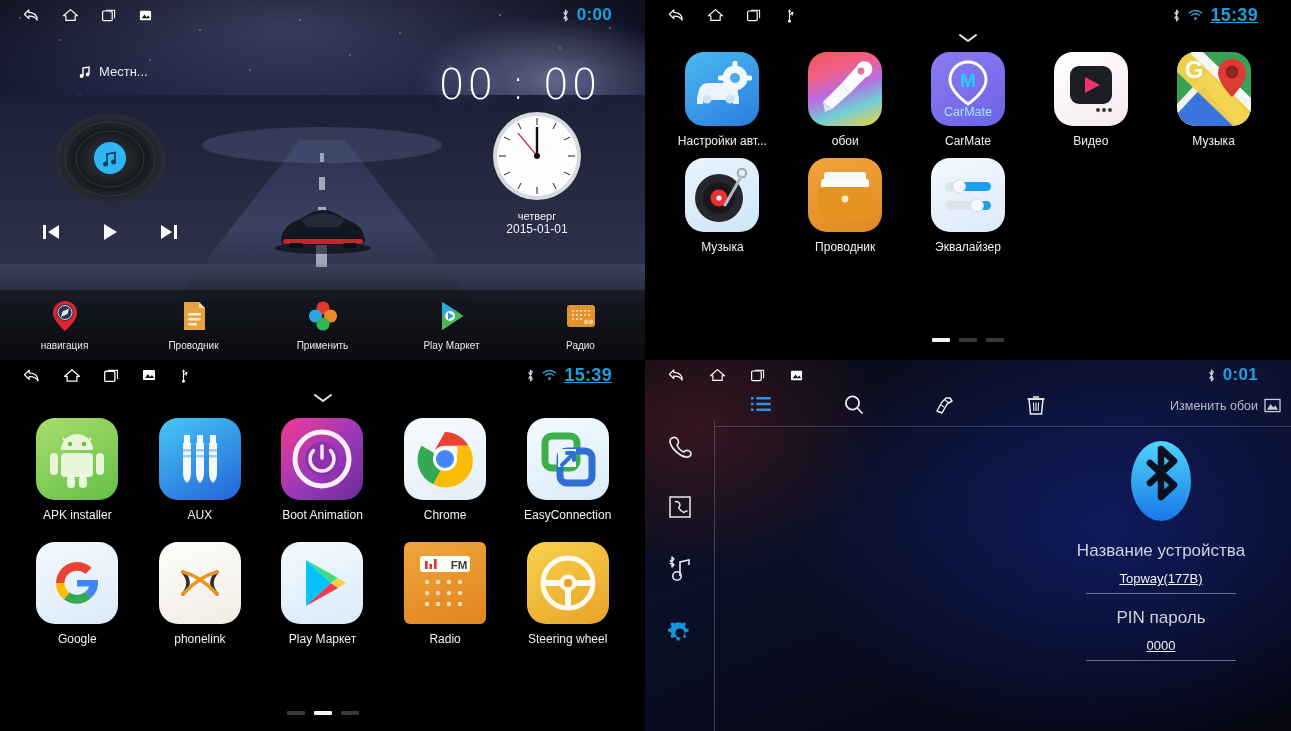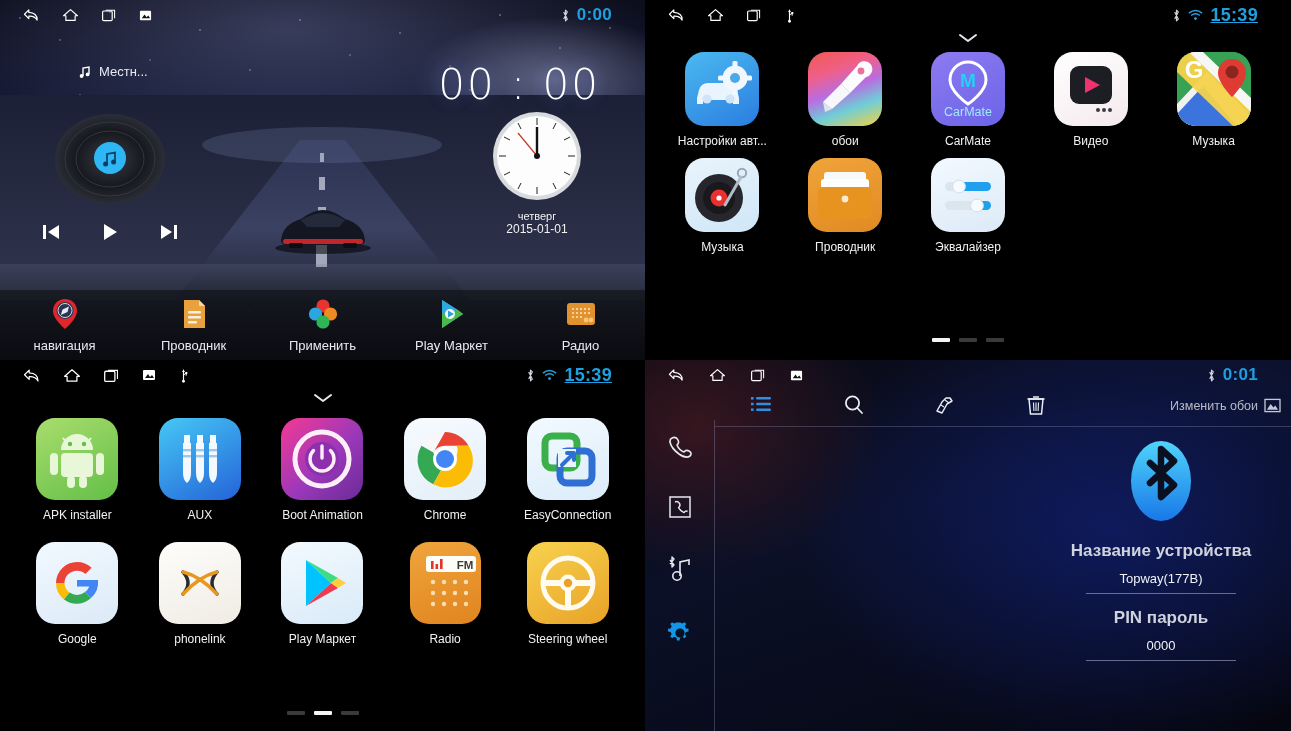--- a/index.html
+++ b/index.html
@@ -82,21 +82,21 @@
   .mediactrl { position: absolute; left: 40px; top: 222px; width: 140px; display: flex; justify-content: space-between; z-index: 6;}
   .analog { position: absolute; right: 53px; top: 110px; z-index: 6; text-align: center; width: 110px; }
   .analog .dw { color: #f2f2f2; font-size: 11px; margin-top: 4px; }
   .analog .dd { color: #f2f2f2; font-size: 12px; }
   .dock {
     position: absolute; left: 0; right: 0; bottom: 0; height: 70px;
     background: linear-gradient(180deg, rgba(22,24,32,.88), rgba(10,11,16,.97));
     display: flex; align-items: center; z-index: 12;
   }
   .dock .di { flex: 1; text-align: center; }
-  .dock .di .lbl { color: #e9eaf0; font-size: 13px; margin-top: 3px; }
+  .dock .di .lbl { color: #e9eaf0; font-size: 10px; margin-top: 3px; }
   .dock-shelf { position:absolute; left:0; right:0; bottom:70px; height:26px;
     background: linear-gradient(180deg, rgba(120,130,160,.18), rgba(40,45,60,.55)); z-index:11;}
 
   
   .drawer { background: #000; }
   .drawer .handle {
     position: absolute; top: 32px; left: 0; right: 0;
     display: flex; justify-content: center; z-index: 20;
   }
   .appgrid {
@@ -122,23 +122,23 @@
   .bt-toolbar { position: absolute; top: 30px; left: 0; right: 0; height: 36px; z-index: 20; }
   .bt-tool { position: absolute; top: 4px; }
   .bt-wall { position: absolute; right: 10px; top: 8px; display: flex; align-items: center; gap: 6px; color: #b9bcc6; font-size: 12.5px; }
   .bt-side {
     position: absolute; left: 0; top: 60px; bottom: 0; width: 70px;
     display: flex; flex-direction: column; align-items: center;
     padding-top: 14px; gap: 37px; z-index: 18;
     border-right: 1px solid rgba(140,150,190,.35);
   }
   .bt-right { position: absolute; right: 12px; top: 75px; width: 236px; text-align: center; z-index: 18; }
-  .bt-right .ttl { color: #cfd3de; font-size: 17px; margin-top: 14px; font-weight: bold; }
+  .bt-right .ttl { color: #cfd3de; font-size: 17px; margin-top: 14px; }
   .bt-field { color: #f0f2f7; font-size: 13px; padding: 6px 0 7px;
-    border-bottom: 1px solid rgba(175,185,215,.55); width: 150px; margin: 4px auto 0; }
+    border-bottom: 1px solid rgba(175,185,215,.55); width: 150px; margin: 4px auto 0; text-decoration: underline; }
   .hline { position: absolute; left: 70px; right: 0; top: 66px; height: 1px; background: rgba(150,160,200,.30); }
 </style>
 </head>
 <body>
 
 <div class="grid">
 
   <div class="panel" id="p1">
     <div class="stars"></div>
 
@@ -728,21 +728,21 @@
               <path d="M25 18 L25 64 L50 41 Z" fill="#00c3ff"></path>
               <path d="M25 18 L57 36 L50 41 Z" fill="#3ddc84"></path>
               <path d="M25 64 L57 46 L50 41 Z" fill="#ee3b4e"></path>
               <path d="M57 36 L65 41 L57 46 L50 41 Z" fill="#ffcd40"></path>
             </svg>
         </div>
         <div class="name">Play Маркет</div>
       </div>
 
       <div class="app">
-        <div class="iconbox" style="width:71px;height:82px;background:linear-gradient(160deg,#f0a53c,#e08420);">
+        <div class="iconbox" style="width:82px;height:82px;background:linear-gradient(160deg,#f0a53c,#e08420);border-radius:6px;">
           <svg width="82" height="82" viewBox="0 0 82 82">
               <rect x="16" y="14" width="50" height="16" rx="3" fill="#fdfdf8"></rect>
               <g fill="#e0342c">
                 <rect x="21" y="19" width="2.6" height="8"></rect>
                 <rect x="25.5" y="22" width="2.6" height="5"></rect>
                 <rect x="30" y="17" width="2.6" height="10"></rect>
               </g>
               <text x="55" y="27" font-family="Liberation Sans, sans-serif" font-size="11.5" font-weight="bold" fill="#3a3a3a" text-anchor="middle">FM</text>
               <g fill="#fbdfb0">
                 <circle cx="23" cy="40" r="2.2"></circle>

